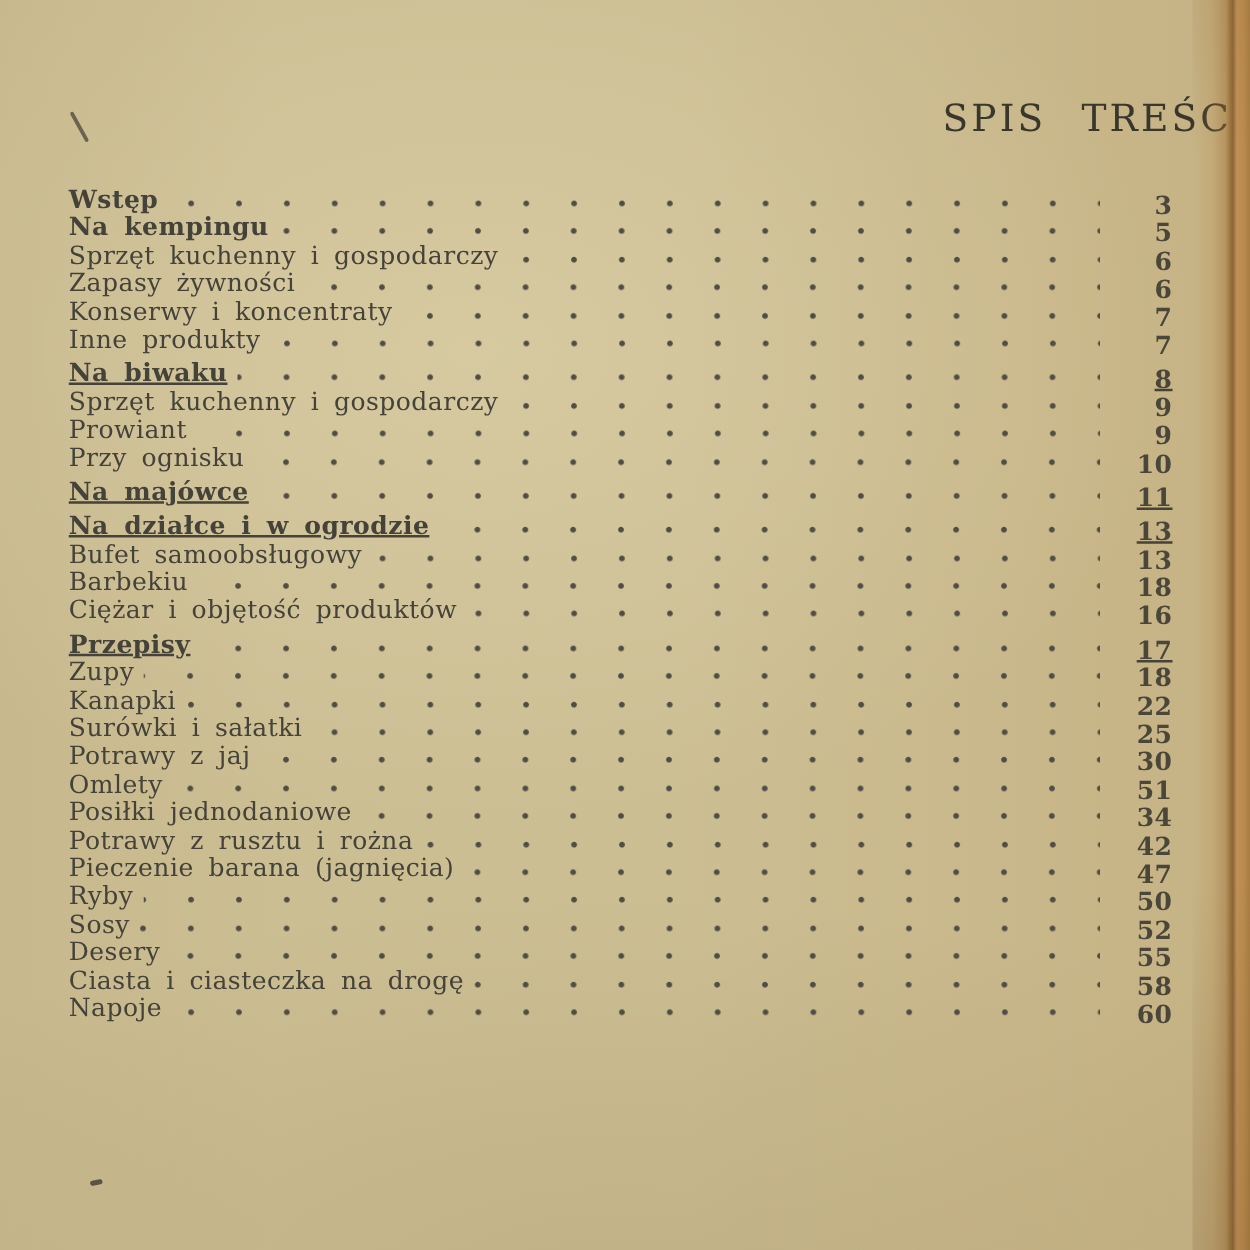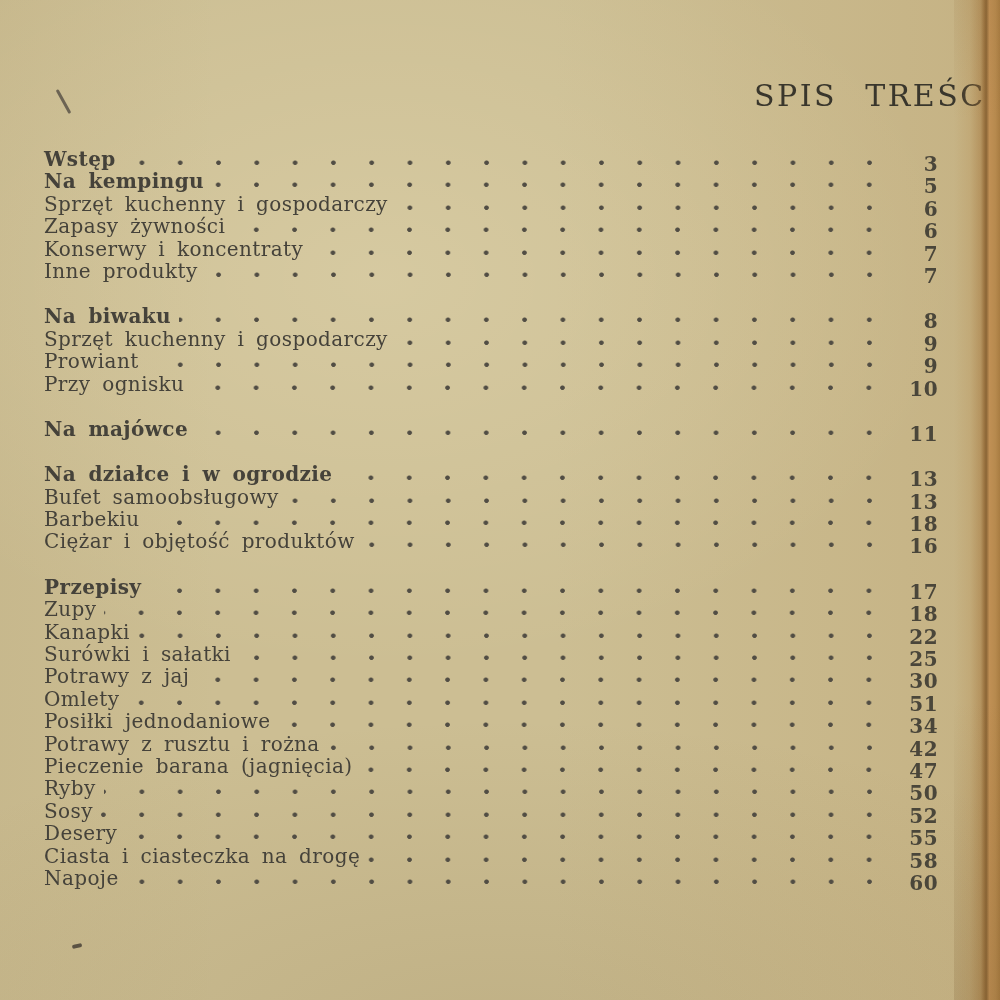--- a/index.html
+++ b/index.html
@@ -32,29 +32,29 @@
         #b78a4e 90%,
         #a87c42 100%);
   }
   .title {
     position: absolute; top: 78px; left: 0; width: 100%;
     margin: 0; text-align: right;
     font-size: 30px; font-weight: normal; letter-spacing: 2.5px; word-spacing: 16px;
     color: #39362c; z-index: 2;
   }
   .toc {
-    position: absolute; top: 148px; left: 44px; right: 62px; z-index: 2;
+    position: absolute; top: 148px; left: 55px; right: 62px; z-index: 2;
     font-size: 20px; color: #45423a;
   }
   .row {
     display: flex; align-items: baseline;
     height: 22.4px; line-height: 22.4px; white-space: nowrap;
     word-spacing: 5px; letter-spacing: 0.4px;
   }
-  .row.gap { margin-top: 23px; }
+  .row.gap { margin-top: 5px; text-decoration: underline; }
   .row.bold .lbl { font-weight: bold; }
   .lbl { flex: 0 0 auto; }
   .leader {
     flex: 1 1 auto; align-self: stretch;
     margin-left: 8px; margin-right: 2px;
     background-image: radial-gradient(circle at 19.15px 15px, #514d44 1.9px, rgba(81,77,68,0) 2.7px);
     background-size: 38.3px 22.4px;
     background-repeat: repeat-x;
   }
   .pnum {

